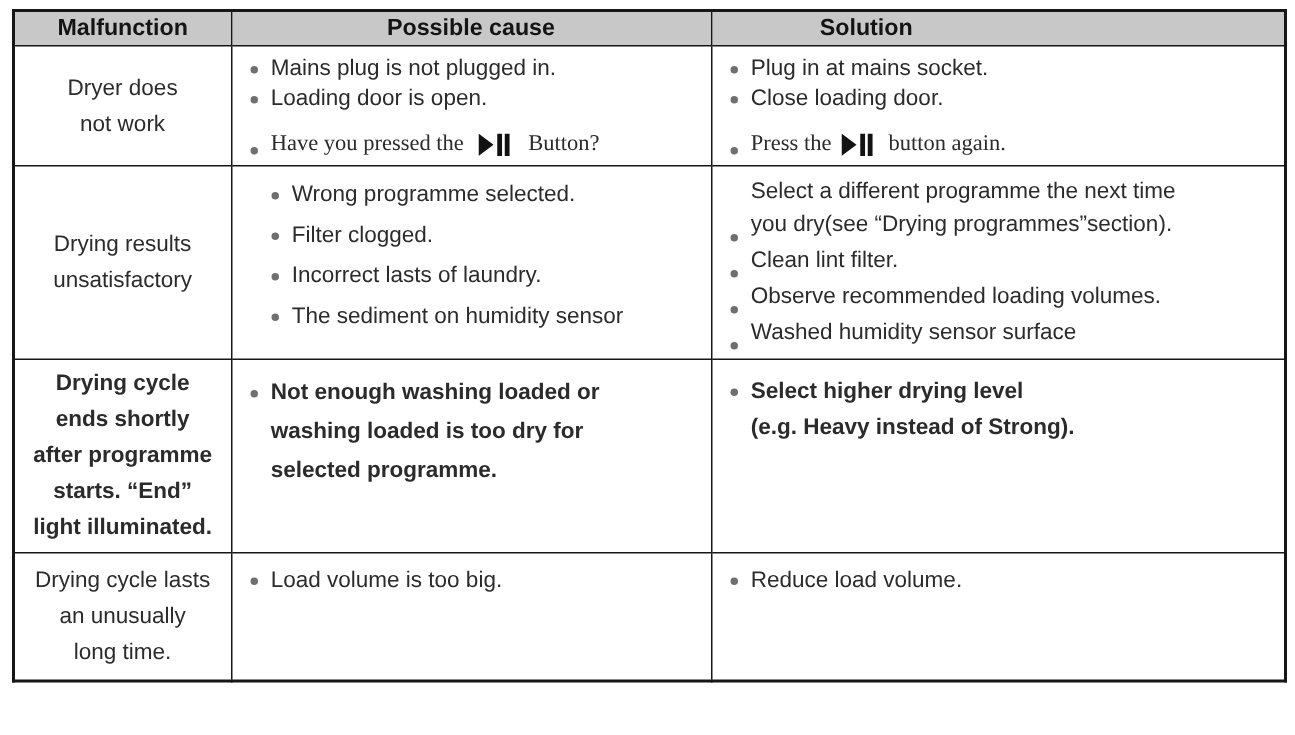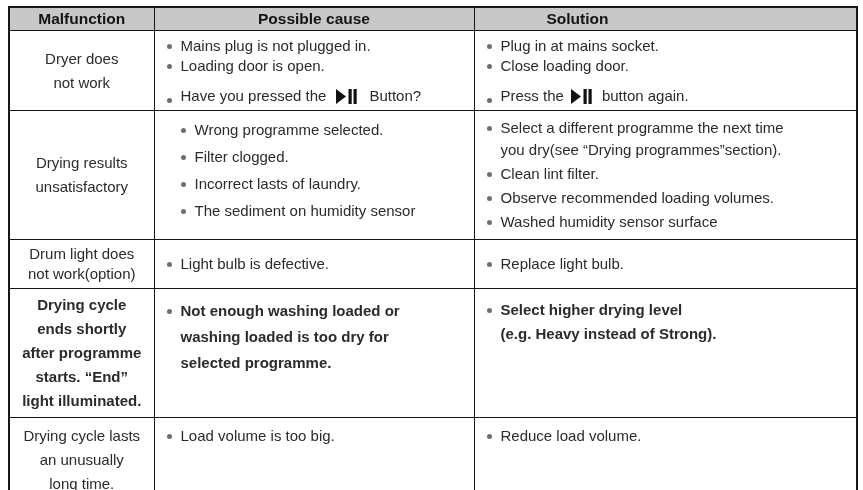--- a/index.html
+++ b/index.html
@@ -72,27 +72,27 @@
   svg.pp { flex: none; fill: #121212; }
 
   
   tr.r1 { height: 74px; }
   tr.r2 { height: 125px; }
   tr.r3 { height: 44px; }
   tr.r4 { height: 126px; font-weight: bold; }
   tr.r5 { height: 85px; }
 
   tr.r1 td.cell { padding-top: 5px; }
-  tr.r1 .item.gap { margin-top: 10px; }
+  tr.r1 .item.gap { margin-top: 10px; font-family: Liberation Serif, serif; }
   tr.r1 .pp { margin: 0 12px 0 10px; }
 
   tr.r2 td.cause .item { margin-bottom: 7px; line-height: 20px; }
   tr.r2 td.cause { padding-top: 9px; padding-left: 24px; }
   tr.r2 td.sols { padding-top: 6px; }
-  tr.r2 td.sols .item { margin-bottom: 2px; line-height: 22px; }
+  tr.r2 td.sols .item { margin-bottom: 2px; line-height: 22px; align-items: flex-end; }
   tr.r2 td.sols .b { margin-top: 9px; }
 
   tr.r4 td.cell { padding-top: 9px; }
   tr.r4 td.cause .item { line-height: 26px; }
   tr.r4 td.cause .b { margin-top: 11px; }
   tr.r4 td.sols .item { line-height: 24px; }
   tr.r4 td.sols .b { margin-top: 10px; }
 
   tr.r5 td.cell { padding-top: 8px; }
 </style>
@@ -194,36 +194,20 @@
           <span class="b"></span>
           <span class="txt">Observe recommended loading volumes.</span>
         </div>
         <div class="item">
           <span class="b"></span>
           <span class="txt">Washed humidity sensor surface</span>
         </div>
       </td>
     </tr>
 
-    <tr class="r3">
-      <td class="mal">Drum light does
-not work(option)</td>
-      <td class="cell vmid">
-        <div class="item">
-          <span class="b"></span>
-          <span class="txt">Light bulb is defective.</span>
-        </div>
-      </td>
-      <td class="cell vmid">
-        <div class="item">
-          <span class="b"></span>
-          <span class="txt">Replace light bulb.</span>
-        </div>
-      </td>
-    </tr>
 
     <tr class="r4">
       <td class="mal">Drying cycle
 ends shortly
 after programme
 starts. “End”
 light illuminated.</td>
       <td class="cell cause">
         <div class="item">
           <span class="b"></span>

